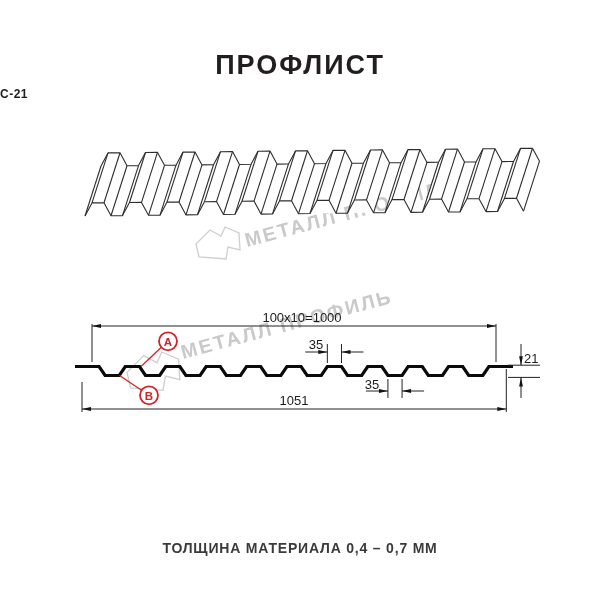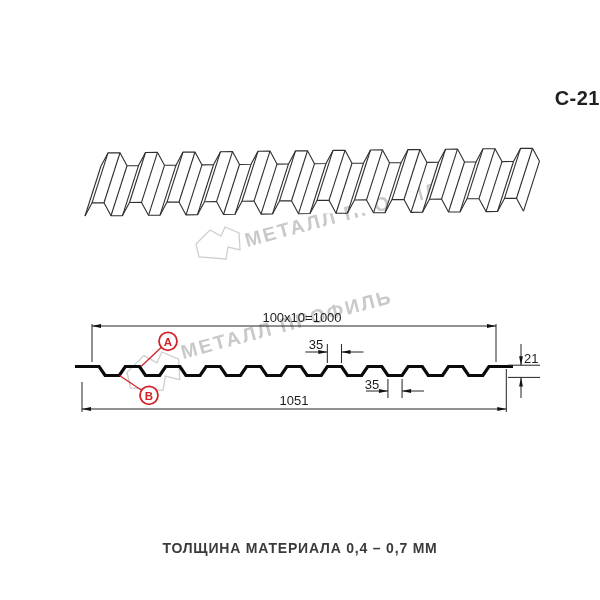--- a/index.html
+++ b/index.html
@@ -1,33 +1,34 @@
 <!DOCTYPE html>
 <html><head>
 <meta charset="utf-8">
 <style>
   html,body{margin:0;padding:0;background:#ffffff;}
   .stage{position:relative;width:600px;height:600px;background:#fff;overflow:hidden;
          font-family:"Liberation Sans",sans-serif;}
   .page-title{position:absolute;top:50px;left:0;width:100%;text-align:center;
               font-size:27px;font-weight:700;letter-spacing:2px;color:#221e1f;}
-  .page-subtitle{position:absolute;top:87px;left:0;width:100%;text-align:right;
-              font-size:20px;font-weight:700;letter-spacing:.5px;color:#221e1f;}
+  .page-subtitle{position:absolute;top:87px;left:0;width:100%;text-align:left;
+              font-size:12px;font-weight:700;letter-spacing:.5px;color:#221e1f;}
   .caption{position:absolute;top:527px;left:0;width:100%;text-align:center;
               font-size:14px;font-weight:700;letter-spacing:.8px;color:#3a393b;margin-top:13px;}
   svg{position:absolute;top:0;left:0;}
   .wm-text{font-size:19.5px;font-weight:700;letter-spacing:2.2px;}
   .dim-text{font-size:13px;fill:#1c1c1c;}
   .callout-letter{font-size:11.5px;font-weight:700;}
 </style>
 </head>
 <body>
 
 <div class="stage">
 
+  <div class="page-title">ПРОФЛИСТ</div>
   <div class="page-subtitle">С-21</div>
 
   <svg id="draw" width="600" height="600" viewBox="0 0 600 600">
 
     <g>
       <path d="M196,244 L210,230 L221,236 L225,227 L239,233 L240,250 L228,247 L226,259 L199,257 Z" fill="none" stroke="#cfcfcf" stroke-width="1.3"></path>
       <text class="wm-text" x="247" y="247" transform="rotate(-15 247 247)" fill="#c9c9c9">МЕТАЛЛ ПРОФИЛЬ</text>
     </g>
 
     <g id="persp-fill">

